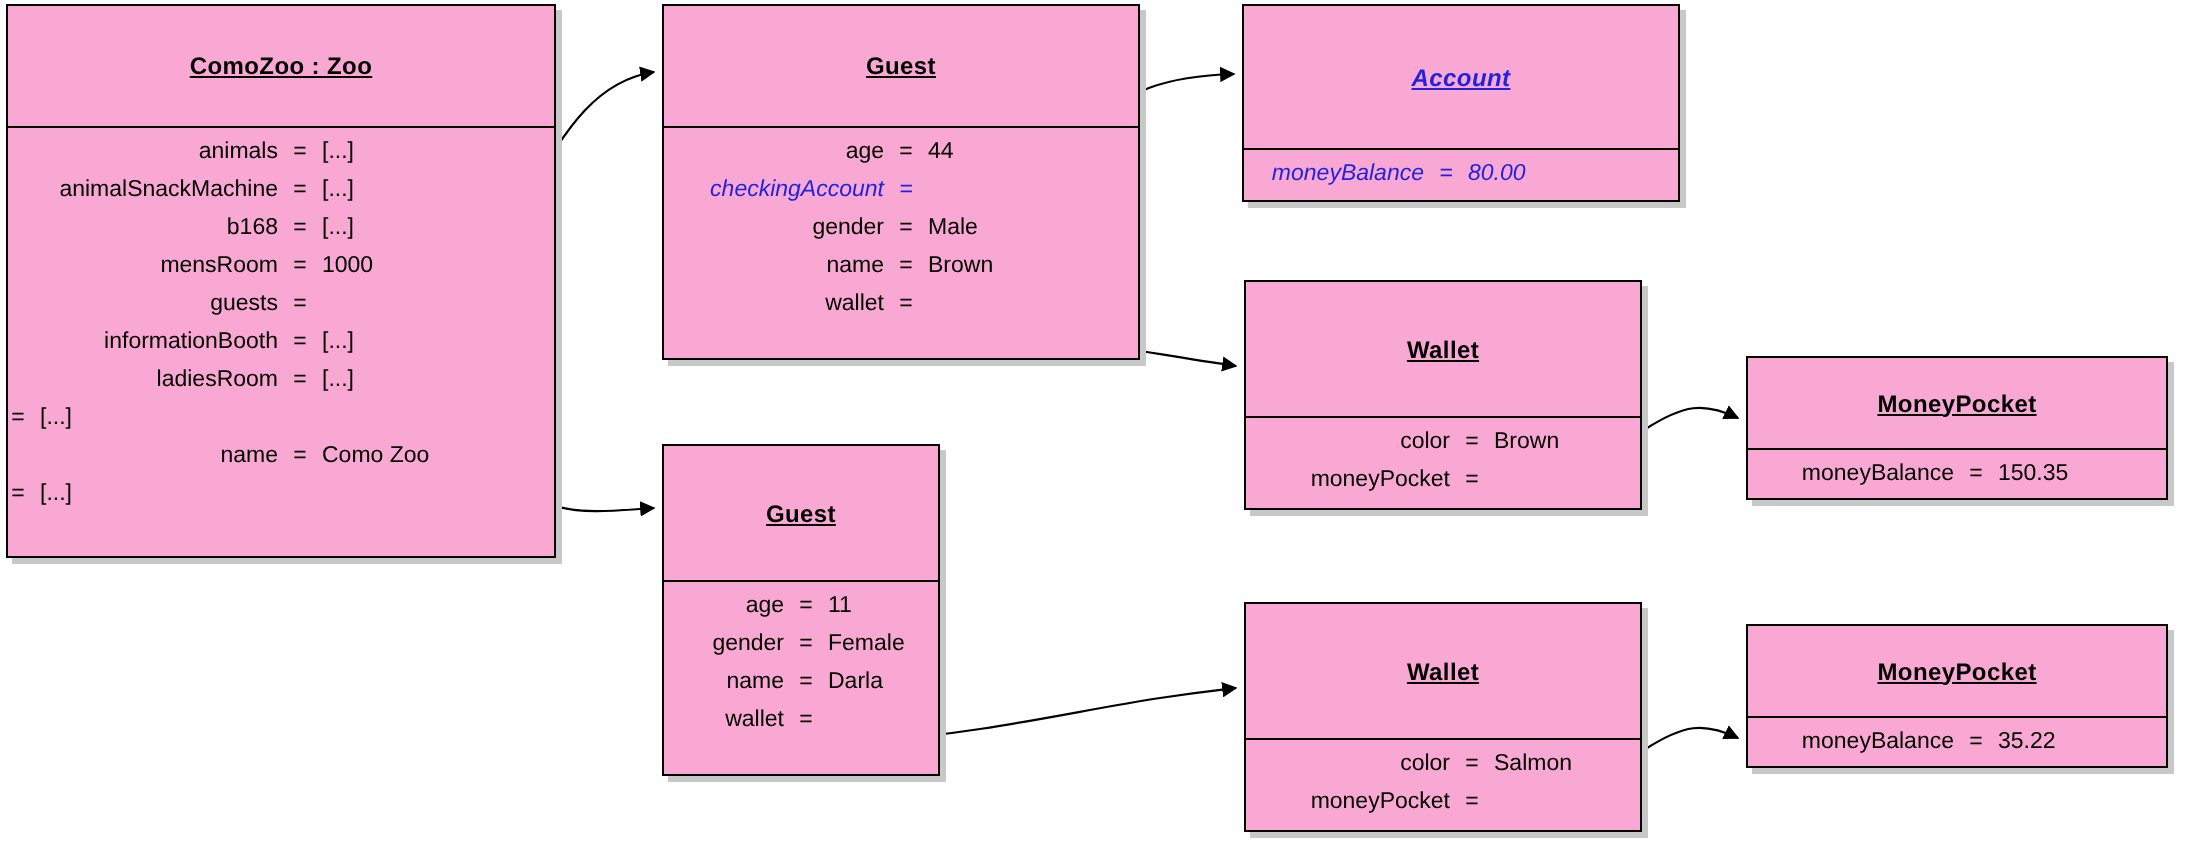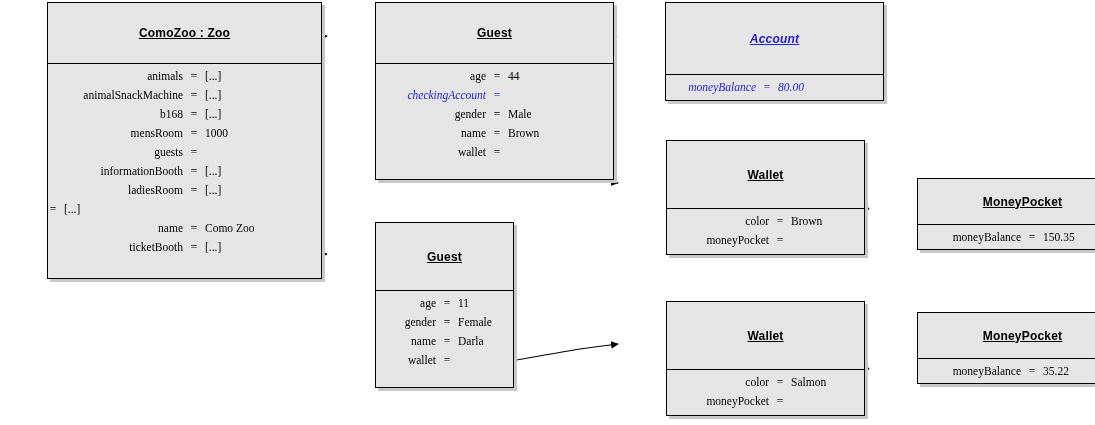--- a/index.html
+++ b/index.html
@@ -23,25 +23,24 @@
     left: 0;
     top: 0;
     width: 1095px;
     height: 425px;
     pointer-events: none;
     z-index: 5;
   }
   .obj-box {
     position: absolute;
     box-sizing: border-box;
-    background: #e5e5e5;
+    background: #f9a8d4;
     border: 1px solid #000000;
     box-shadow: 3px 3px 0 0 #c8c8c8;
     z-index: 10;
-    margin-left: 44px;
   }
   .obj-header {
     box-sizing: border-box;
     display: flex;
     align-items: center;
     justify-content: center;
     width: 100%;
   }
   .obj-title {
     font-size: 12px;
@@ -57,21 +56,20 @@
   }
   .obj-divider {
     width: 100%;
     height: 0;
     border-top: 1px solid #000000;
   }
   .obj-body {
     box-sizing: border-box;
     width: 100%;
     padding-top: 5px;
-    font-family: Liberation Serif, serif;
   }
   .attr-row {
     display: flex;
     align-items: baseline;
     font-size: 11.5px;
     color: #000000;
     line-height: 15px;
     height: 19px;
     white-space: nowrap;
   }
@@ -162,21 +160,20 @@
           <div class="attr-row">
             <span class="attr-eq">=</span>
             <span class="attr-val">[...]</span>
           </div>
           <div class="attr-row">
             <span class="attr-name" style="width: 135px;">name</span>
             <span class="attr-eq">=</span>
             <span class="attr-val">Como Zoo</span>
           </div>
           <div class="attr-row">
-            <span class="attr-name" style="width: 135px;">ticketBooth</span>
             <span class="attr-eq">=</span>
             <span class="attr-val">[...]</span>
           </div>
         </div>
       </div>
       <div class="obj-box" style="left: 331px; top: 2px; width: 239px; height: 178px;">
         <div class="obj-header" style="height: 60px;">
           <span class="obj-title">Guest</span>
         </div>
         <div class="obj-divider"></div>

